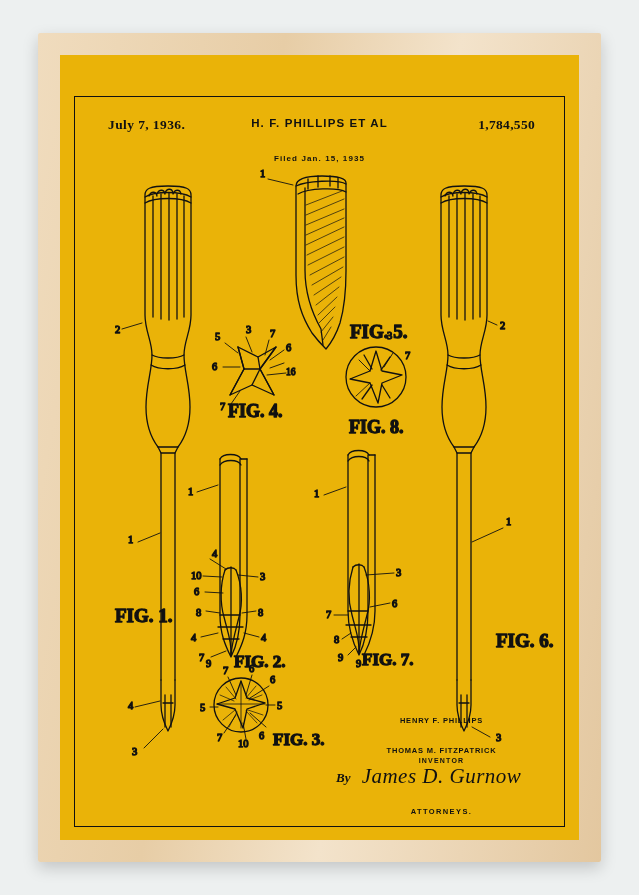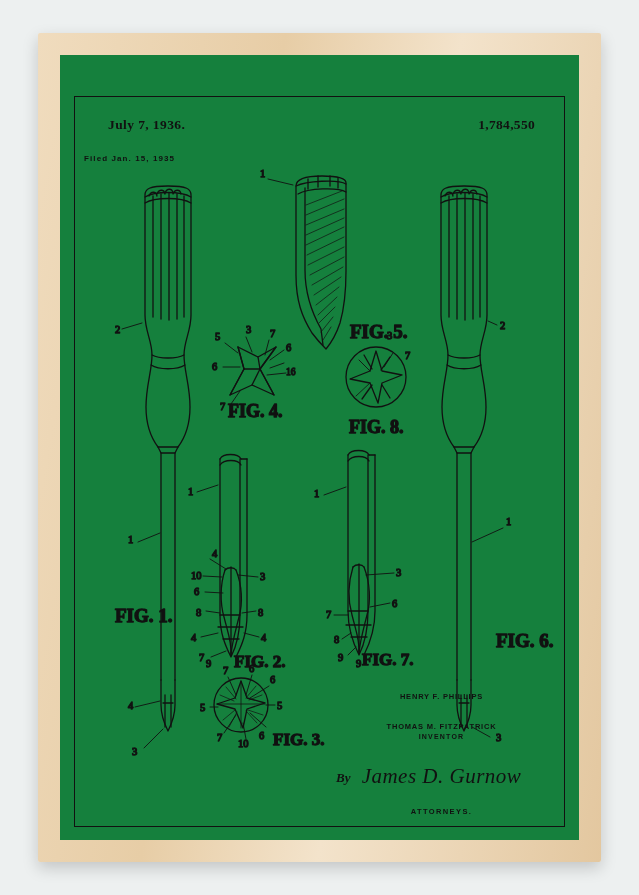--- a/index.html
+++ b/index.html
@@ -41,21 +41,21 @@
     box-shadow: inset 0 0 6px rgba(120,95,60,0.35);
   }
 
   
   .paper {
     position: absolute;
     left: 60px;
     top: 55px;
     width: 519px;
     height: 785px;
-    background: #15803d;
+    background: #eab308;
   }
   .print-border {
     position: absolute;
     left: 14px;
     top: 41px;
     right: 14px;
     bottom: 13px;
     border: 1.4px solid #111;
   }
 
@@ -102,26 +102,25 @@
     text-align: center;
     font-family: "Liberation Sans", sans-serif;
     font-weight: bold;
     font-size: 8.5px;
     letter-spacing: 1.6px;
   }
   .hdr .filed {
     position: absolute;
     left: 0; right: 0;
     top: 37px;
-    text-align: left;
+    text-align: center;
     font-family: "Liberation Sans", sans-serif;
     font-weight: bold;
     font-size: 8px;
     letter-spacing: 1.1px;
-    margin-left: 24px;
   }
 
   .drawing {
     position: absolute;
     left: 0;
     top: 0;
     width: 519px;
     height: 785px;
   }
 
@@ -155,21 +154,20 @@
     letter-spacing: 1.4px;
     font-weight: bold;
     margin-top: 18px;
   }
   .sig-script {
     font-family: "Liberation Serif", serif;
     font-style: italic;
     font-size: 21px;
     letter-spacing: 0.5px;
     white-space: nowrap;
-    margin-top: 24px;
   }
   .by-word {
     position: absolute;
     left: 2px;
     bottom: 30px;
     font-family: "Liberation Serif", serif;
     font-style: italic;
     font-weight: bold;
     font-size: 13px;
   }
@@ -187,20 +185,21 @@
 <div class="frame">
   <div class="frame-inner-bevel"></div>
 </div>
 
 <div class="paper">
 
   <div class="print-border"></div>
 
   <div class="hdr">
     <div class="date">July 7, 1936.</div>
+    <div class="inventors">H. F. PHILLIPS ET AL</div>
     <div class="filed">Filed Jan. 15, 1935</div>
     <div class="patno">1,784,550</div>
   </div>
 
   <svg class="drawing" viewBox="0 0 519 785">
     <g fill="none" stroke="#111" stroke-width="1.3" stroke-linejoin="round" stroke-linecap="round">
 
       <g>
 
         <path d="M85,140 L85,260 C85,276 92,286 92,300 C92,316 86,330 86,352

